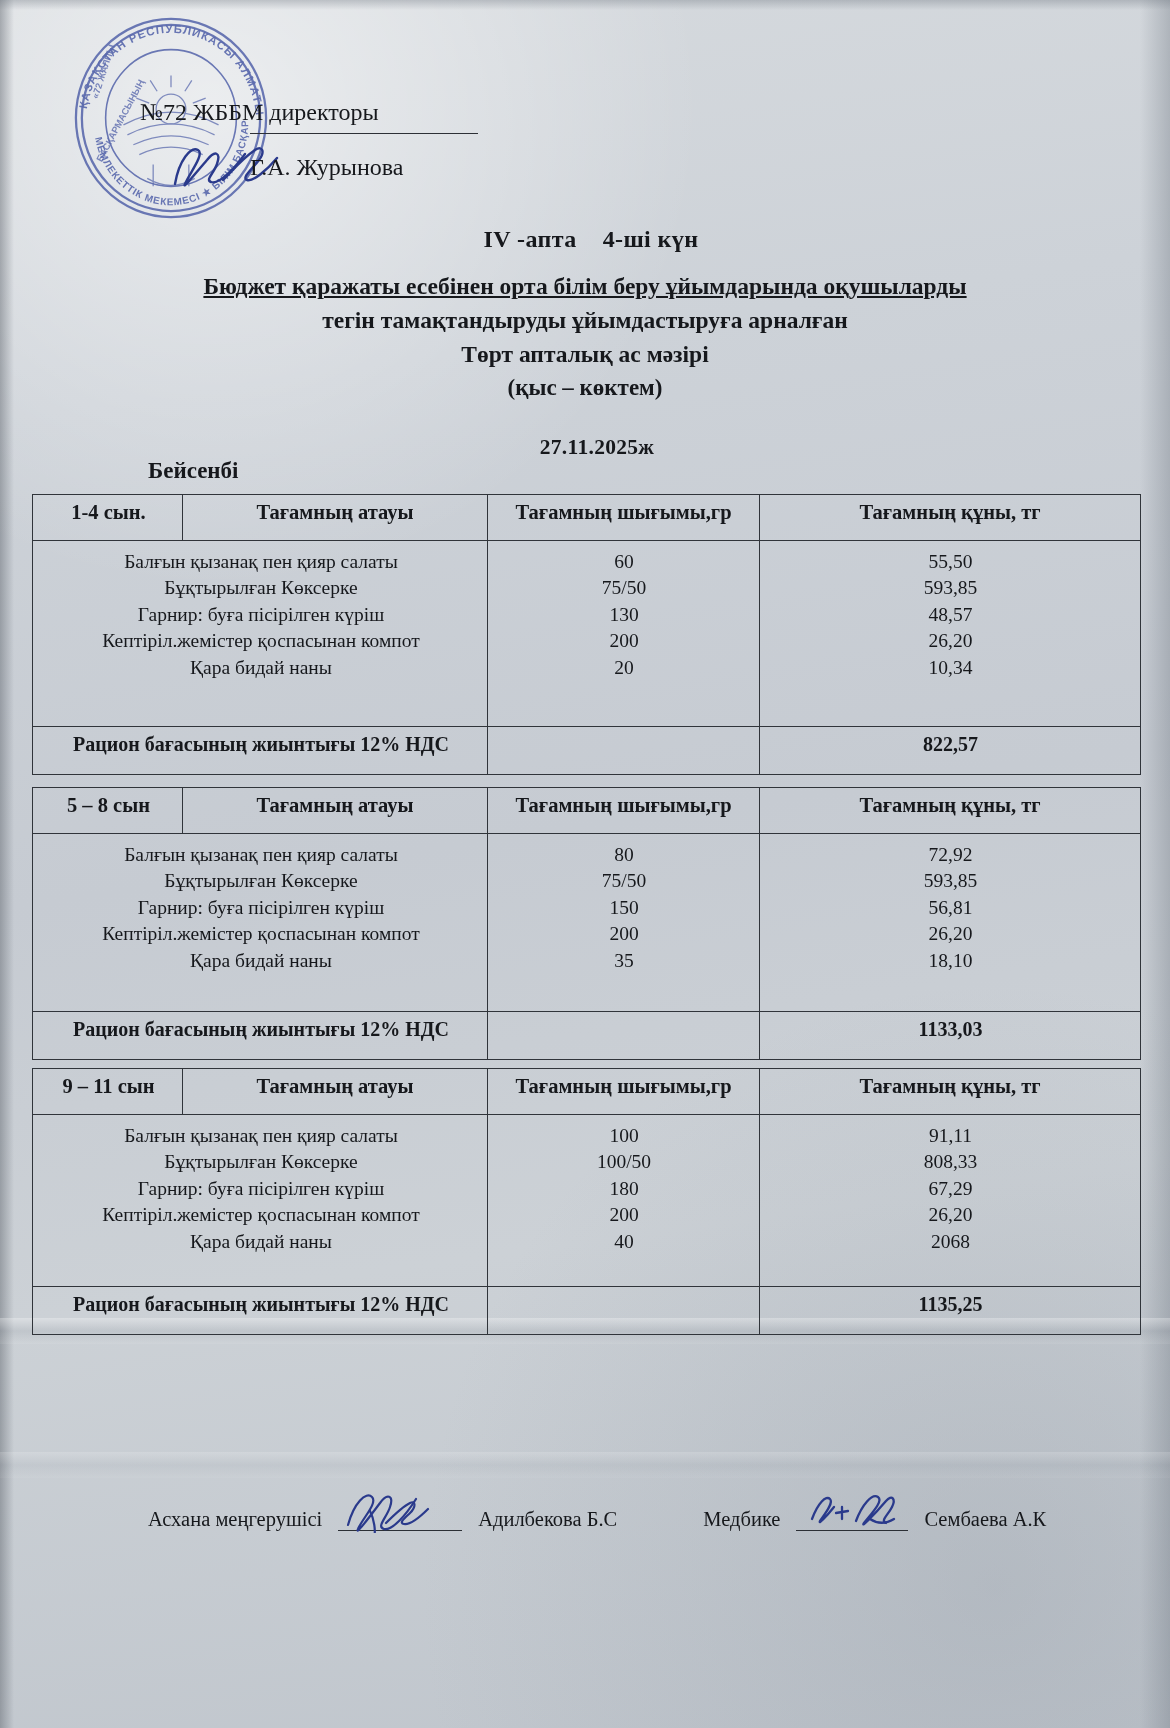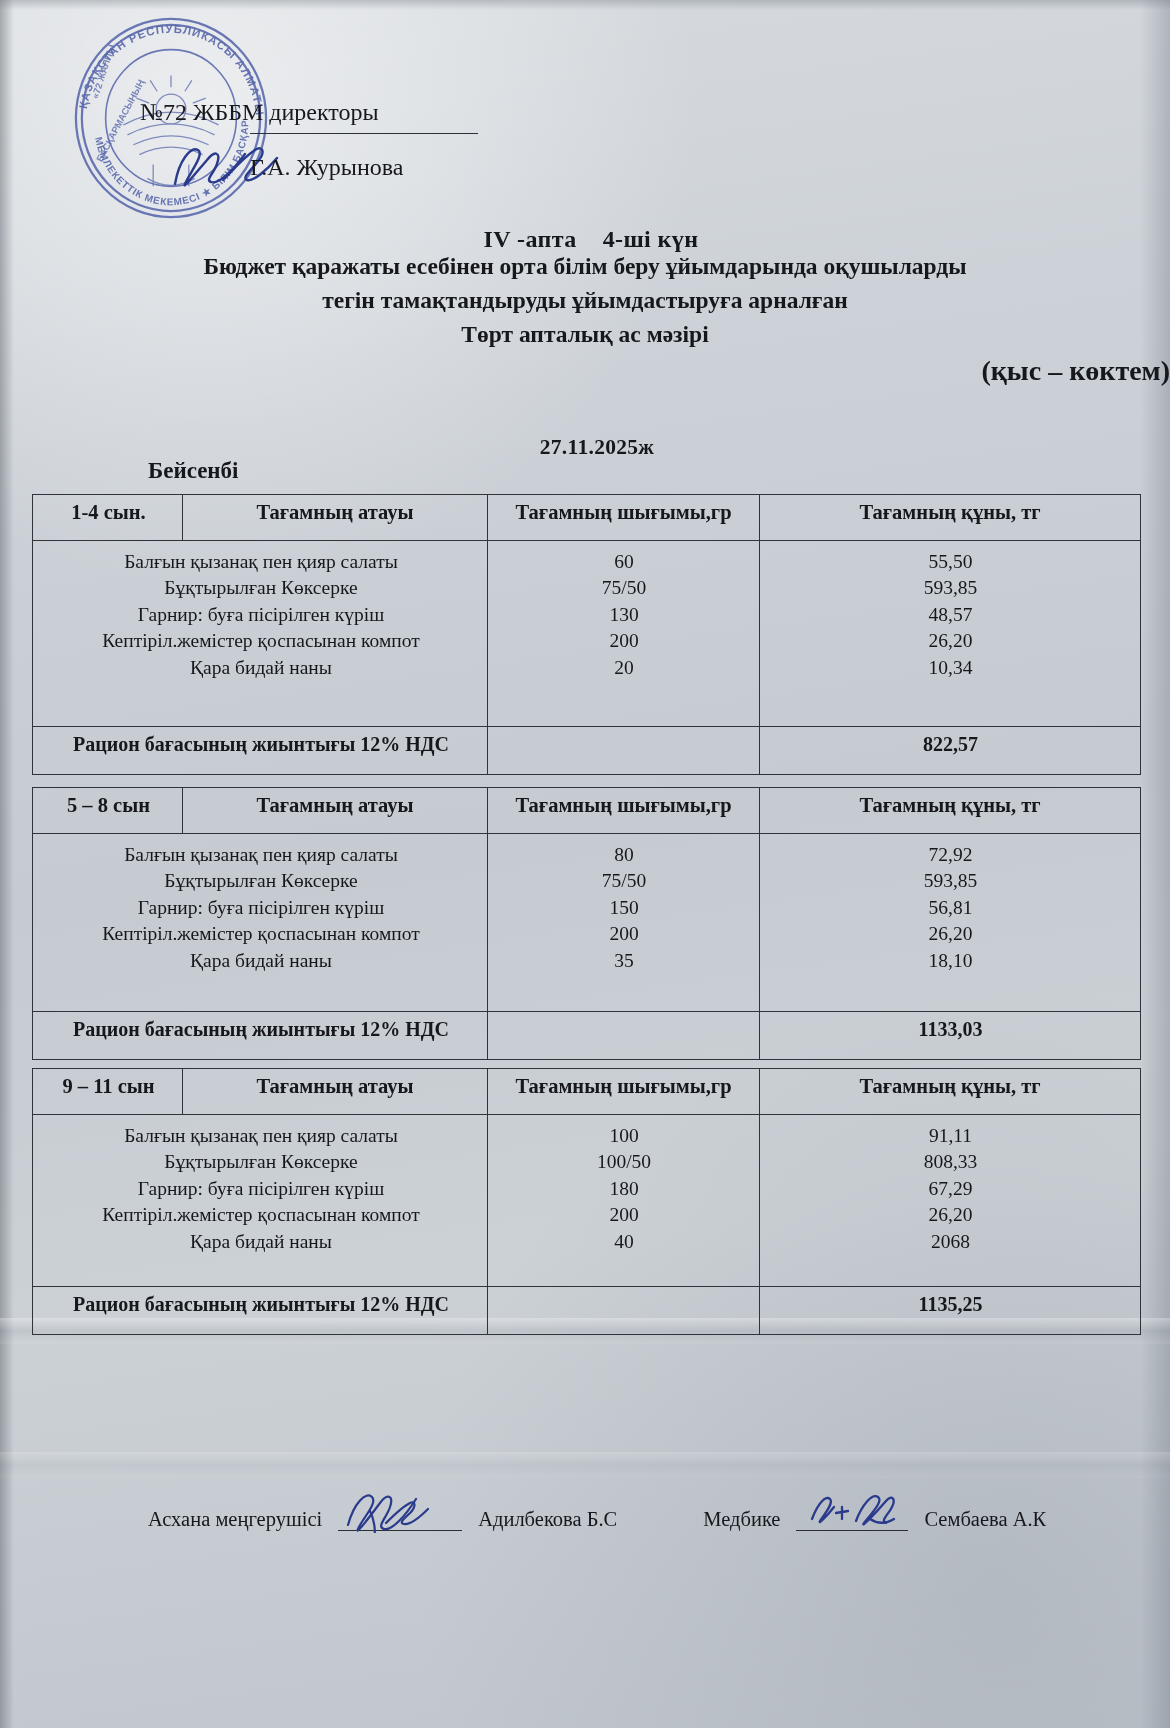--- a/index.html
+++ b/index.html
@@ -74,24 +74,24 @@
   .ln3wrap { margin-top: 4px; }
 
   .title-block {
     position: absolute;
     left: 0; right: 0; top: 226px;
     text-align: center;
     font-weight: bold;
   }
   .title-week { font-size: 24px; letter-spacing: .4px; padding-left: 12px; }
   .title-week .gap { display:inline-block; width: 26px; }
-  .title-l1 { font-size: 23.5px; margin-top: 0; }
+  .title-l1 { font-size: 23.5px; margin-top: 20px; text-decoration: underline; }
   .title-l2 { font-size: 23.5px; margin-top: 7px; }
   .title-l3 { font-size: 23.5px; margin-top: 7px; }
-  .title-l4 { font-size: 28px; margin-top: 7px; text-align: right; }
+  .title-l4 { font-size: 23px; margin-top: 7px; }
 
   .doc-date {
     position:absolute; left:0; right:0; top: 435px;
     text-align:center;
     font-size: 21.5px; font-weight: bold;
     letter-spacing: .3px;
     padding-left: 24px;
   }
 
   .weekday {

